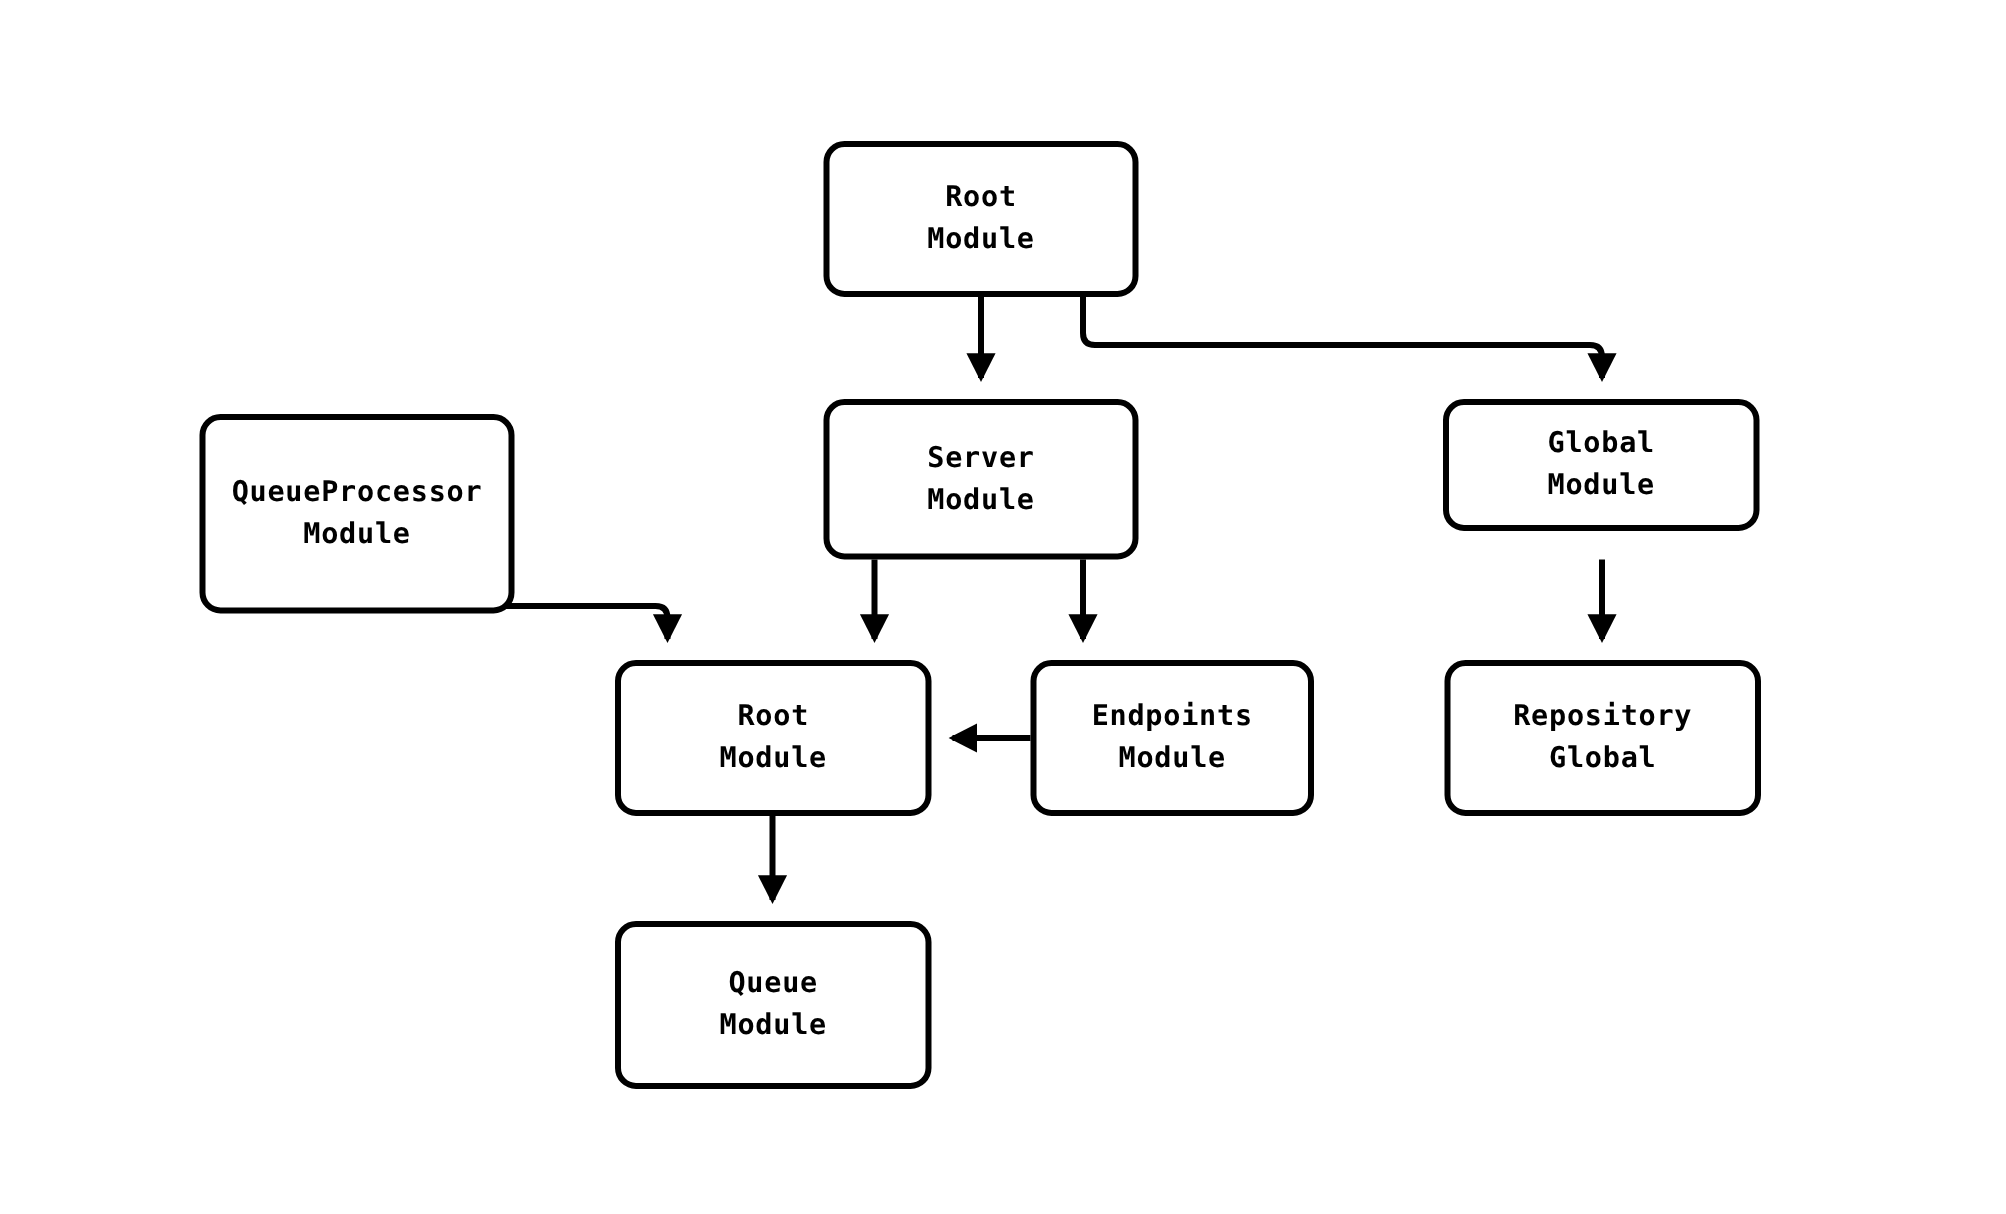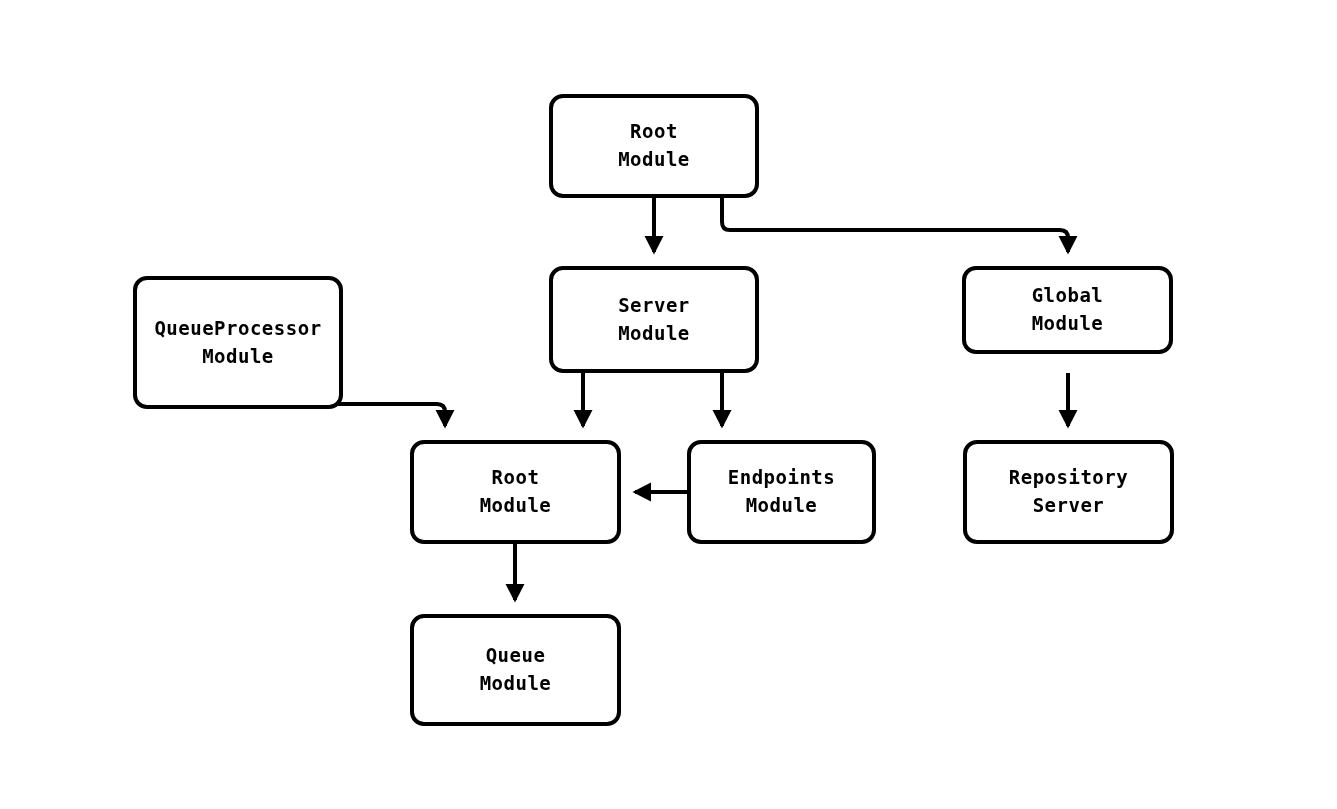--- a/index.html
+++ b/index.html
@@ -101,21 +101,21 @@
 Module</span>
   </div>
 
   <div class="node" style="left:687px; top:440px; width:189px; height:104px;">
     <span class="node-label">Endpoints
 Module</span>
   </div>
 
   <div class="node" style="left:963px; top:440px; width:211px; height:104px;">
     <span class="node-label">Repository
-Server</span>
+Global</span>
   </div>
 
   <div class="node" style="left:410px; top:614px; width:211px; height:112px;">
     <span class="node-label">Queue
 Module</span>
   </div>
 
 </div>
 
 </body></html>

